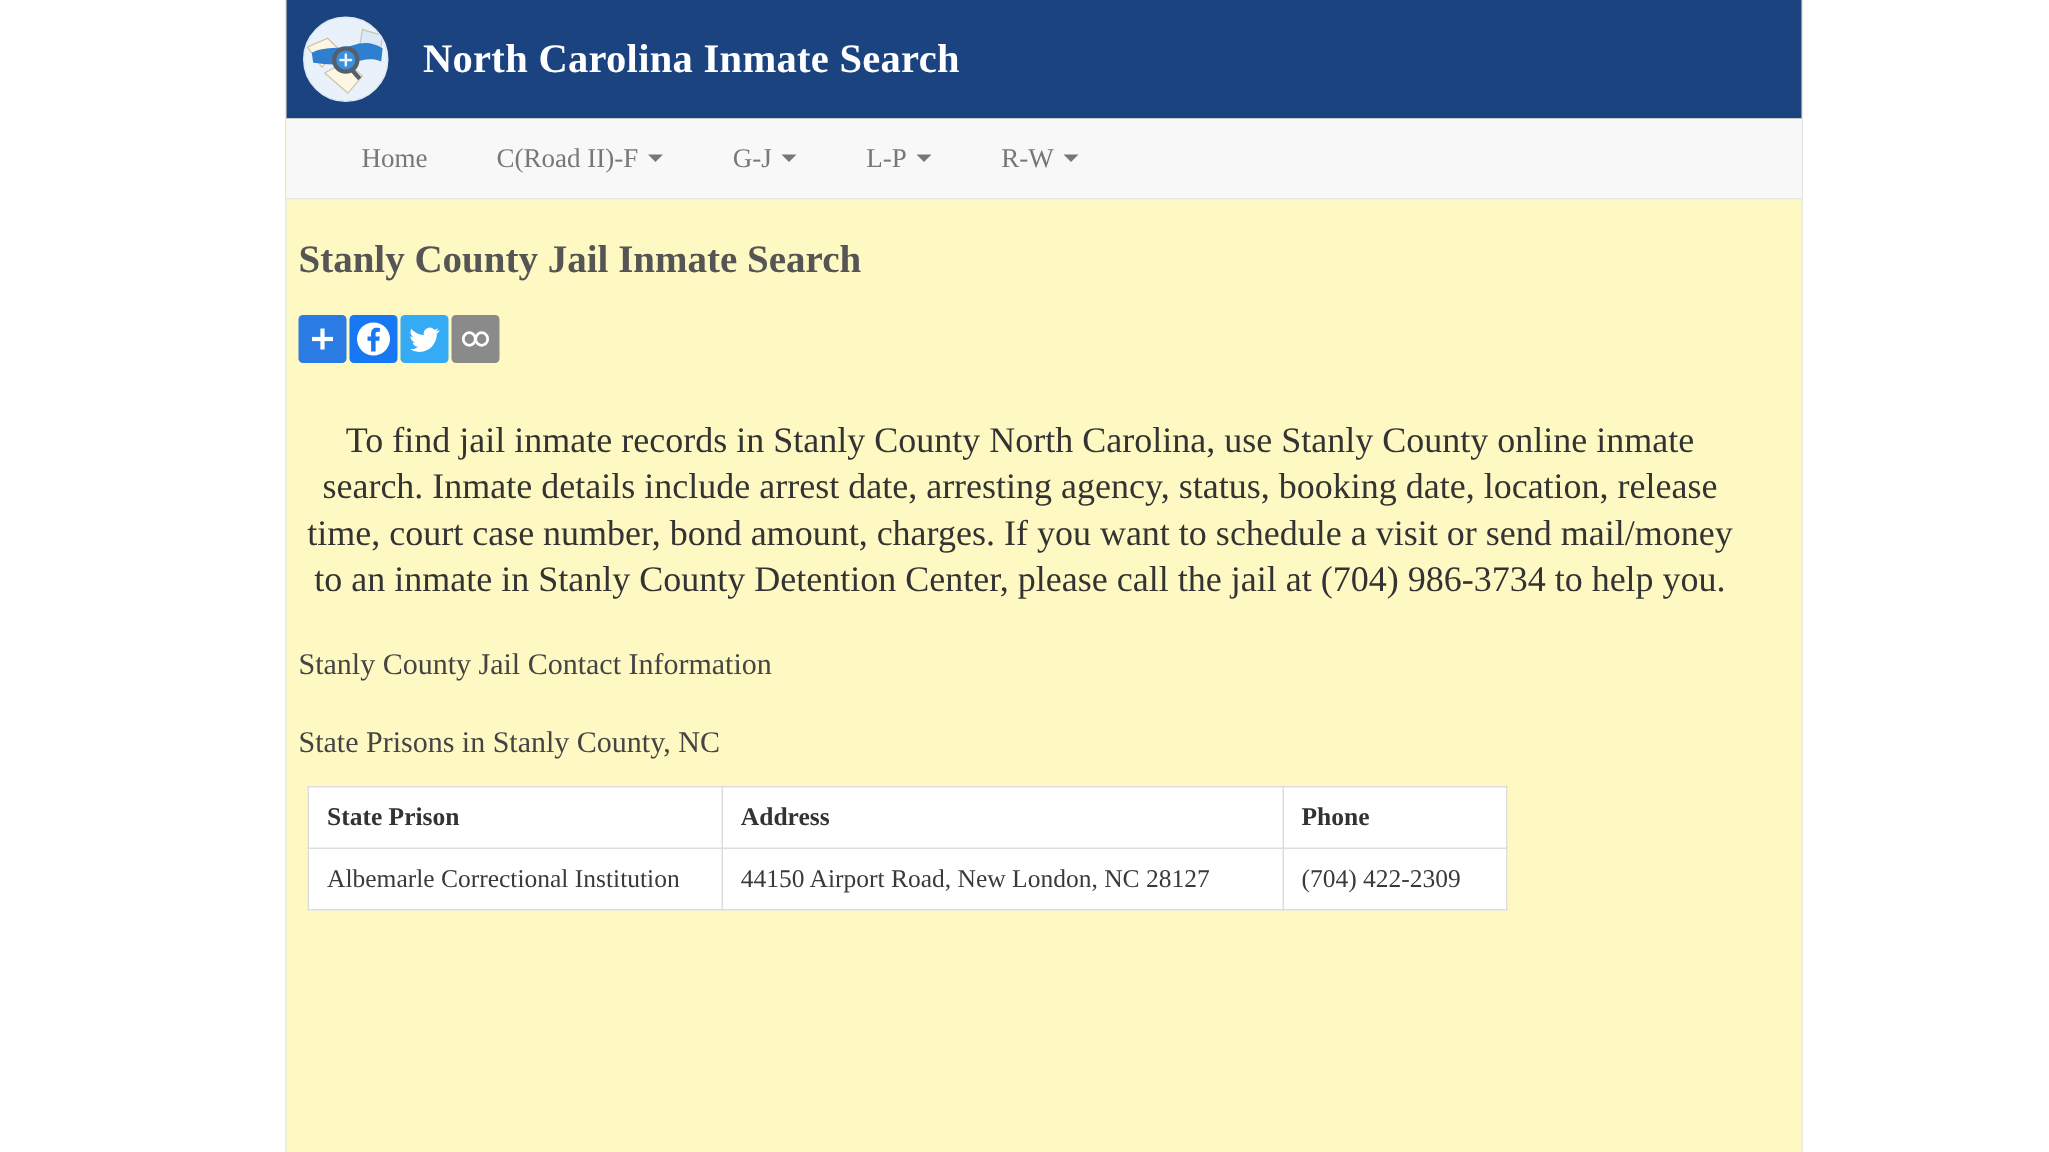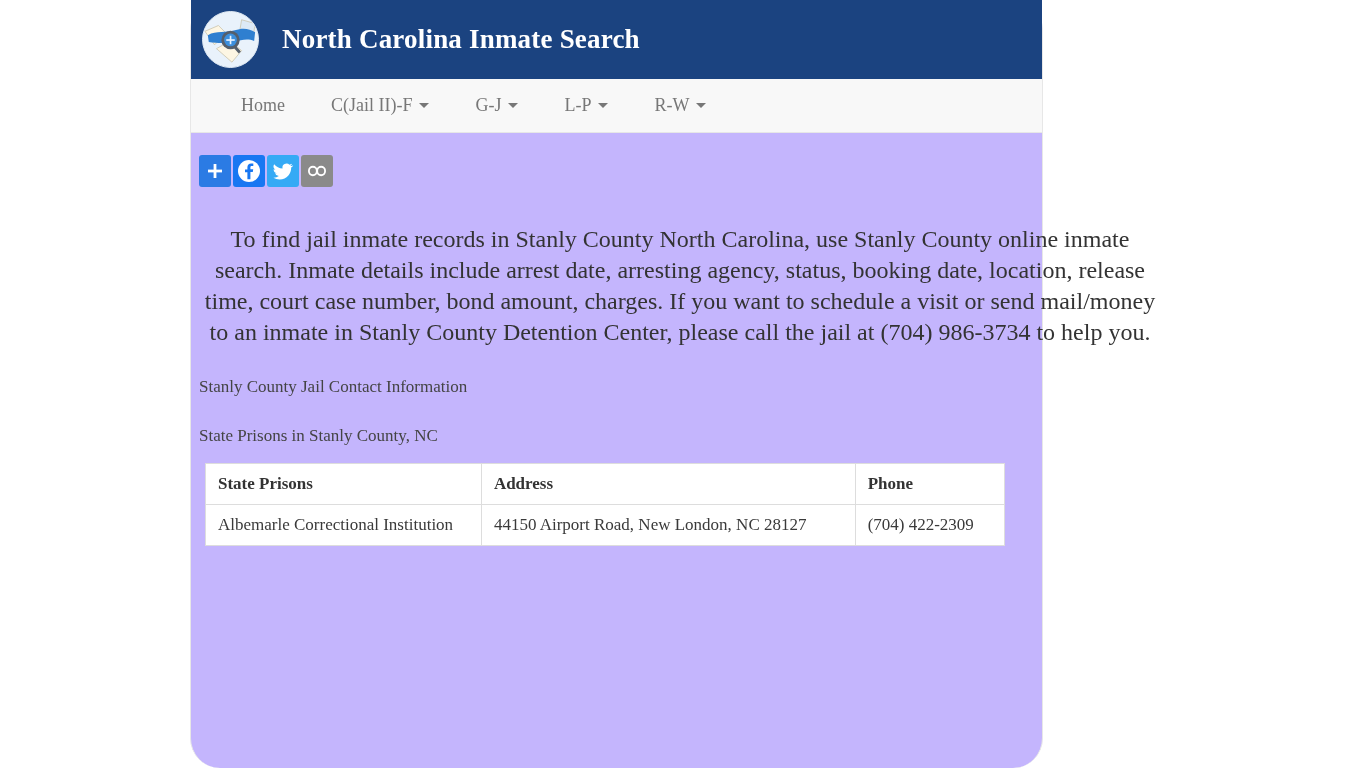--- a/index.html
+++ b/index.html
@@ -12,27 +12,26 @@
   }
   body {
     font-family: "Liberation Serif", "DejaVu Serif", serif;
     color: #333333;
   }
 
   .page-container {
     position: absolute;
     left: 190px;
     top: 0;
-    width: 853px;
+    width: 1012px;
     min-height: 768px;
-    background: #c4b5fd;
+    background: #fef9c3;
     border-left: 1px solid #e7e7e7;
     border-right: 1px solid #e7e7e7;
     box-sizing: border-box;
-    border-radius: 30px;
   }
 
   
   .site-header {
     background: #1b4380;
     height: 79px;
     display: flex;
     align-items: center;
     padding-left: 11px;
     box-sizing: border-box;
@@ -141,21 +140,21 @@
   
   p.intro {
     font-size: 24px;
     line-height: 31px;
     color: #333333;
     margin: 37px 0 0 0;
     width: 962px;
     text-align: center;
   }
   p.section-label {
-    font-size: 17px;
+    font-size: 20px;
     color: #444444;
     margin: 29px 0 0 0;
   }
 
   
   table.info-table {
     border-collapse: collapse;
     margin-top: 17px;
     margin-left: 6px;
     width: 800px;
@@ -200,40 +199,41 @@
       </svg>
     </div>
     <div class="site-title">North Carolina Inmate Search</div>
   </div>
 
   <div class="navbar">
     <a class="nav-item">
       <span>Home</span>
     </a>
     <a class="nav-item">
-      <span>C(Jail II)-F</span>
+      <span>C(Road II)-F</span>
       <span class="caret-icon"></span>
     </a>
     <a class="nav-item">
       <span>G-J</span>
       <span class="caret-icon"></span>
     </a>
     <a class="nav-item">
       <span>L-P</span>
       <span class="caret-icon"></span>
     </a>
     <a class="nav-item">
       <span>R-W</span>
       <span class="caret-icon"></span>
     </a>
   </div>
 
   <div class="content">
 
 
+    <h1 class="page-title">Stanly County Jail Inmate Search</h1>
 
     <div class="share-bar">
       <div class="share-btn share-addthis">
         <span>
           <svg width="20" height="20" viewBox="0 0 20 20">
               <rect x="8.6" y="3" width="2.8" height="14" fill="#ffffff"></rect>
               <rect x="3" y="8.6" width="14" height="2.8" fill="#ffffff"></rect>
             </svg>
         </span>
       </div>
@@ -265,21 +265,21 @@
     <p class="intro">To find jail inmate records in Stanly County North Carolina, use Stanly County online inmate search. Inmate details include arrest date, arresting agency, status, booking date, location, release time, court case number, bond amount, charges. If you want to schedule a visit or send mail/money to an inmate in Stanly County Detention Center, please call the jail at (704) 986-3734 to help you.</p>
 
     <p class="section-label">Stanly County Jail Contact Information</p>
 
 
     <p class="section-label">State Prisons in Stanly County, NC</p>
 
     <table class="info-table">
       <thead>
         <tr>
-          <th class="col-name">State Prisons</th>
+          <th class="col-name">State Prison</th>
           <th class="col-addr">Address</th>
           <th class="col-phone">Phone</th>
         </tr>
       </thead>
       <tbody>
         <tr>
           <td>Albemarle Correctional Institution</td>
           <td>44150 Airport Road, New London, NC 28127</td>
           <td>(704) 422-2309</td>
         </tr>

